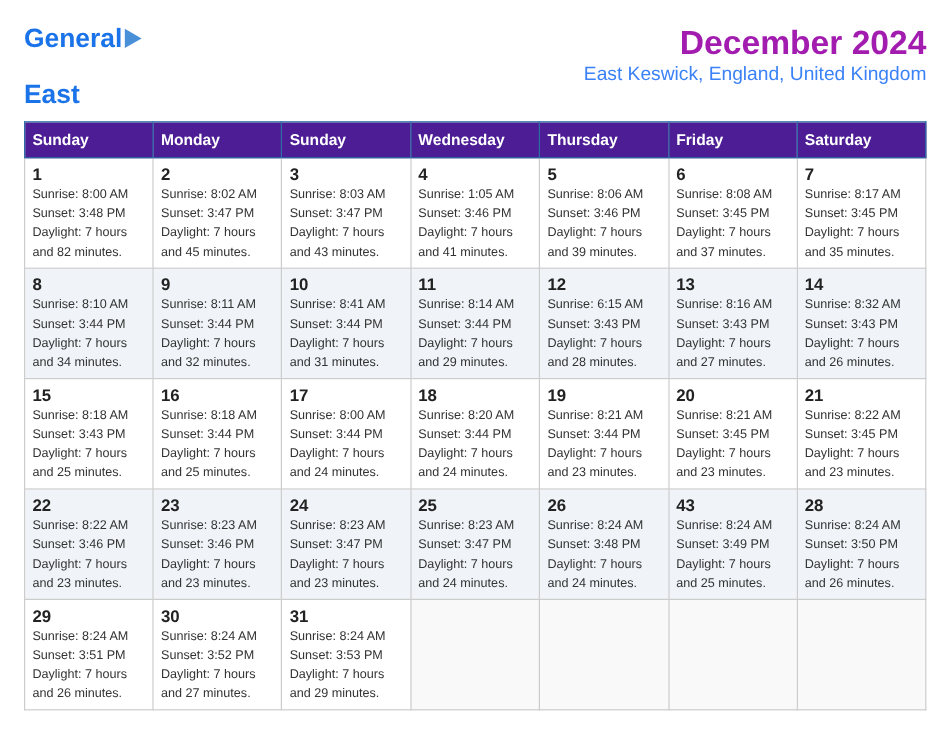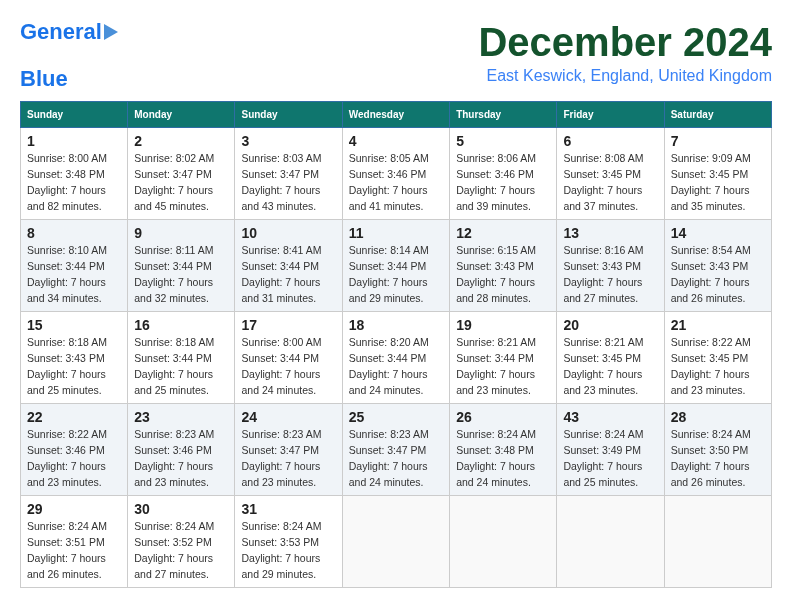--- a/index.html
+++ b/index.html
@@ -38,40 +38,40 @@
       border-top: 8px solid transparent;
       border-bottom: 8px solid transparent;
       border-left: 14px solid #4a90d9;
       margin-left: 2px;
       vertical-align: middle;
     }
     .title-area {
       text-align: right;
     }
     .cal-title {
-      font-size: 40px;
-      font-weight: bold;
-      color: #14532d;
+      font-size: 28px;
+      font-weight: bold;
+      color: #a21caf;
     }
     .cal-subtitle {
       font-size: 16px;
       color: #3b82f6;
       margin-top: 2px;
     }
     .calendar {
       width: 100%;
       border-collapse: collapse;
       font-size: 11px;
     }
     .calendar th {
-      background: #0f766e;
+      background: #4c1d95;
       color: #fff;
       text-align: left;
       padding: 7px 6px;
-      font-size: 10px;
+      font-size: 13px;
       font-weight: bold;
       border: 1px solid #2e6da4;
     }
     .calendar td {
       vertical-align: top;
       border: 1px solid #ccc;
       padding: 5px 6px;
       width: 108px;
       min-height: 80px;
       background: #fff;
@@ -99,21 +99,21 @@
 <body>
 
 <div class="header-area">
   <div class="logo">
     <div style="display:flex; align-items:center;">
       <span class="logo-text">
         <span>General</span>
       </span>
       <span class="logo-arrow"></span>
     </div>
-    <span class="logo-text" style="color:#1a73e8; margin-top:-2px;">Blue</span>
+    <span class="logo-text" style="color:#1a73e8; margin-top:-2px;">East</span>
   </div>
   <div class="title-area">
     <div class="cal-title">December 2024</div>
     <div class="cal-subtitle">East Keswick, England, United Kingdom</div>
   </div>
 </div>
 
 <table class="calendar">
   <thead>
     <tr>
@@ -135,33 +135,33 @@
         <td>
           <span class="day-num">2</span>
           <div class="day-info"><span>Sunrise: 8:02 AM</span><br><span>Sunset: 3:47 PM</span><br><span>Daylight: 7 hours and 45 minutes.</span></div>
         </td>
         <td>
           <span class="day-num">3</span>
           <div class="day-info"><span>Sunrise: 8:03 AM</span><br><span>Sunset: 3:47 PM</span><br><span>Daylight: 7 hours and 43 minutes.</span></div>
         </td>
         <td>
           <span class="day-num">4</span>
-          <div class="day-info"><span>Sunrise: 8:05 AM</span><br><span>Sunset: 3:46 PM</span><br><span>Daylight: 7 hours and 41 minutes.</span></div>
+          <div class="day-info"><span>Sunrise: 1:05 AM</span><br><span>Sunset: 3:46 PM</span><br><span>Daylight: 7 hours and 41 minutes.</span></div>
         </td>
         <td>
           <span class="day-num">5</span>
           <div class="day-info"><span>Sunrise: 8:06 AM</span><br><span>Sunset: 3:46 PM</span><br><span>Daylight: 7 hours and 39 minutes.</span></div>
         </td>
         <td>
           <span class="day-num">6</span>
           <div class="day-info"><span>Sunrise: 8:08 AM</span><br><span>Sunset: 3:45 PM</span><br><span>Daylight: 7 hours and 37 minutes.</span></div>
         </td>
         <td>
           <span class="day-num">7</span>
-          <div class="day-info"><span>Sunrise: 9:09 AM</span><br><span>Sunset: 3:45 PM</span><br><span>Daylight: 7 hours and 35 minutes.</span></div>
+          <div class="day-info"><span>Sunrise: 8:17 AM</span><br><span>Sunset: 3:45 PM</span><br><span>Daylight: 7 hours and 35 minutes.</span></div>
         </td>
       </tr>
       <tr>
         <td>
           <span class="day-num">8</span>
           <div class="day-info"><span>Sunrise: 8:10 AM</span><br><span>Sunset: 3:44 PM</span><br><span>Daylight: 7 hours and 34 minutes.</span></div>
         </td>
         <td>
           <span class="day-num">9</span>
           <div class="day-info"><span>Sunrise: 8:11 AM</span><br><span>Sunset: 3:44 PM</span><br><span>Daylight: 7 hours and 32 minutes.</span></div>
@@ -177,21 +177,21 @@
         <td>
           <span class="day-num">12</span>
           <div class="day-info"><span>Sunrise: 6:15 AM</span><br><span>Sunset: 3:43 PM</span><br><span>Daylight: 7 hours and 28 minutes.</span></div>
         </td>
         <td>
           <span class="day-num">13</span>
           <div class="day-info"><span>Sunrise: 8:16 AM</span><br><span>Sunset: 3:43 PM</span><br><span>Daylight: 7 hours and 27 minutes.</span></div>
         </td>
         <td>
           <span class="day-num">14</span>
-          <div class="day-info"><span>Sunrise: 8:54 AM</span><br><span>Sunset: 3:43 PM</span><br><span>Daylight: 7 hours and 26 minutes.</span></div>
+          <div class="day-info"><span>Sunrise: 8:32 AM</span><br><span>Sunset: 3:43 PM</span><br><span>Daylight: 7 hours and 26 minutes.</span></div>
         </td>
       </tr>
       <tr>
         <td>
           <span class="day-num">15</span>
           <div class="day-info"><span>Sunrise: 8:18 AM</span><br><span>Sunset: 3:43 PM</span><br><span>Daylight: 7 hours and 25 minutes.</span></div>
         </td>
         <td>
           <span class="day-num">16</span>
           <div class="day-info"><span>Sunrise: 8:18 AM</span><br><span>Sunset: 3:44 PM</span><br><span>Daylight: 7 hours and 25 minutes.</span></div>

